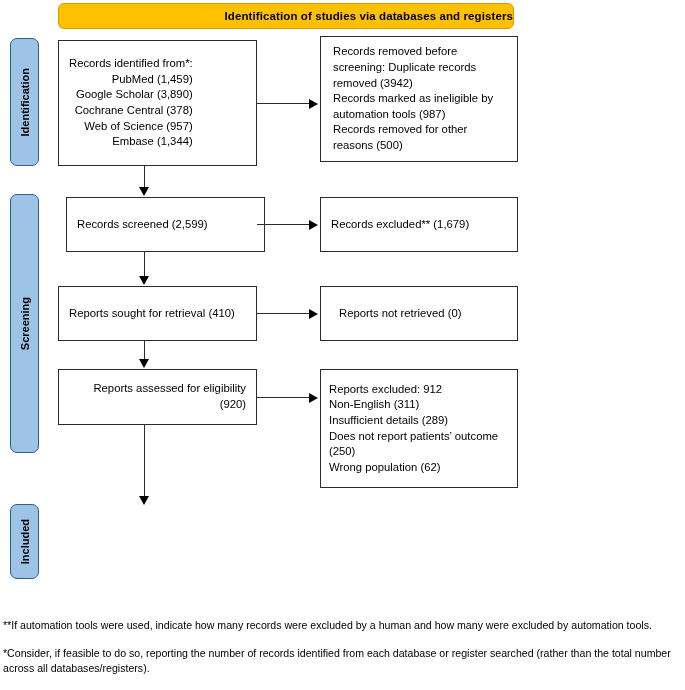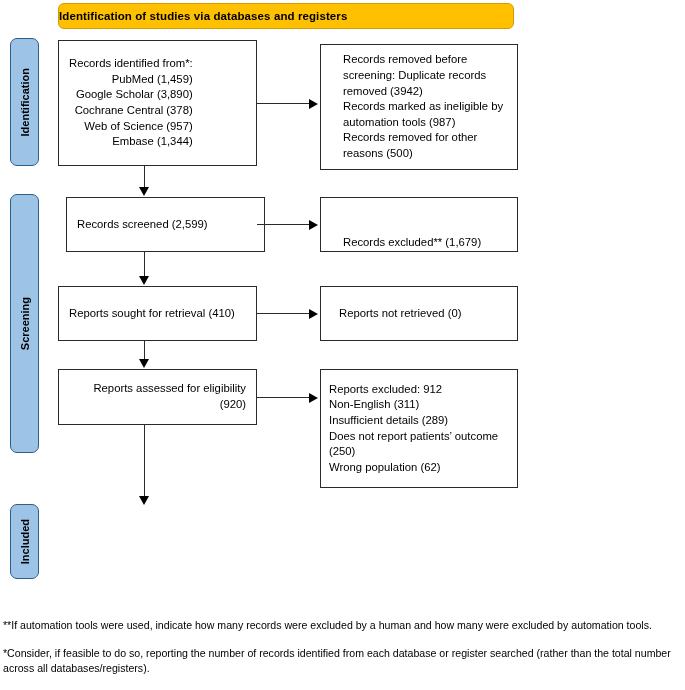--- a/index.html
+++ b/index.html
@@ -30,21 +30,21 @@
     position: absolute;
     left: 58px;
     top: 3px;
     width: 456px;
     height: 26px;
     background: #FFC000;
     border: 1px solid #D79B00;
     border-radius: 6px;
     display: flex;
     align-items: center;
-    justify-content: flex-start;
+    justify-content: flex-end;
     font-size: 11.5px;
     font-weight: bold;
     letter-spacing: 0.1px;
     color: #000;
   }
 
   
   .stage {
     position: absolute;
     left: 10px;
@@ -81,23 +81,23 @@
     color: #000;
   }
   .box .txt { white-space: pre-line; }
 
   
   .col-left  { left: 58px;  width: 199px; text-align: right; }
   
   .col-right { left: 320px; width: 198px; }
 
   #box-identified      { top: 40px;  height: 126px; }
-  #box-removed         { top: 44px;  height: 126px; padding-left: 22px; }
+  #box-removed         { top: 36px;  height: 126px; padding-left: 12px; }
   #box-screened        { top: 197px; height: 55px; margin-left: 8px; }
-  #box-excluded        { top: 197px; height: 55px; padding-left: 22px; align-items: flex-end; }
+  #box-excluded        { top: 197px; height: 55px; padding-left: 10px; }
   #box-sought          { top: 286px; height: 55px; }
   #box-not-retrieved   { top: 286px; height: 55px; padding-left: 18px; }
   #box-assessed        { top: 369px; height: 56px; }
   #box-reports-excl    { top: 369px; height: 119px; padding-left: 8px; }
   #box-included        { top: 506px; height: 72px; }
 
   
   .hline {
     position: absolute;
     height: 1.4px;

